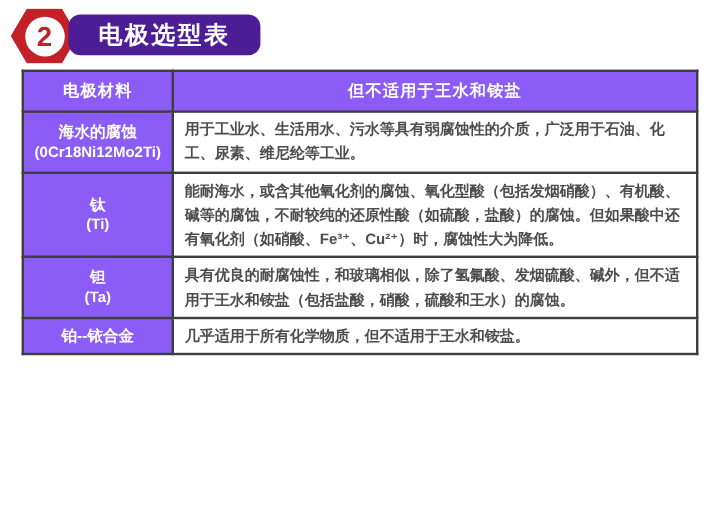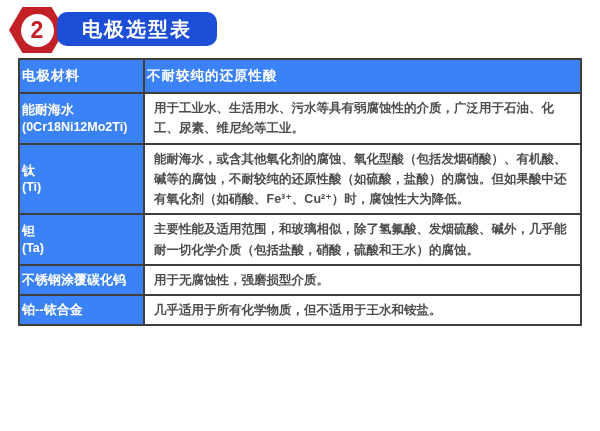--- a/index.html
+++ b/index.html
@@ -20,41 +20,41 @@
   }
   .badge-circle {
     width:33px; height:33px;
     background:#ffffff; border-radius:50%;
     display:flex; align-items:center; justify-content:center;
     color:#c32127; font-weight:bold; font-size:23px; line-height:1;
   }
   .banner {
     position:absolute; left:57px; top:12px;
     width:160px; height:34px;
-    background:#1d4ed8; border-radius:10px;
+    background:#4c1d95; border-radius:10px;
     color:#ffffff; font-size:20px; font-weight:bold;
     display:flex; align-items:center; justify-content:center;
     letter-spacing:2px;
   }
   
   table.spec {
     position:absolute; left:18px; top:58px;
     width:564px;
     border-collapse:collapse; table-layout:fixed;
   }
   table.spec col.c-mat { width:125px; }
   table.spec td, table.spec th {
     border:2px solid #3e3e3e;
     vertical-align:middle;
   }
   th.head, td.mat {
-    background:#3b82f6;
+    background:#8b5cf6;
     color:#ffffff;
     font-weight:bold;
-    text-align:left;
+    text-align:center;
     font-size:13px;
     line-height:1.35;
     padding:3px 2px;
   }
   th.head { height:26px; font-size:13.5px; letter-spacing:1px; }
   td.desc {
     background:#ffffff;
     color:#4d4d4d;
     font-size:12.5px;
     font-weight:600;
@@ -74,49 +74,42 @@
 <div class="banner">电极选型表</div>
 
 <table class="spec">
   <colgroup>
       <col class="c-mat">
       <col>
     </colgroup>
   <tbody>
       <tr>
     <th class="head">电极材料</th>
-    <th class="head">不耐较纯的还原性酸</th>
+    <th class="head">但不适用于王水和铵盐</th>
   </tr>
   <tr>
     <td class="mat">
-      <div>能耐海水</div>
+      <div>海水的腐蚀</div>
       <div class="mat-sub">(0Cr18Ni12Mo2Ti)</div>
     </td>
     <td class="desc">用于工业水、生活用水、污水等具有弱腐蚀性的介质，广泛用于石油、化工、尿素、维尼纶等工业。</td>
   </tr>
   <tr>
     <td class="mat">
       <div>钛</div>
       <div class="mat-sub">(Ti)</div>
     </td>
     <td class="desc">能耐海水，或含其他氧化剂的腐蚀、氧化型酸（包括发烟硝酸）、有机酸、碱等的腐蚀，不耐较纯的还原性酸（如硫酸，盐酸）的腐蚀。但如果酸中还有氧化剂（如硝酸、Fe³⁺、Cu²⁺）时，腐蚀性大为降低。</td>
   </tr>
   <tr>
     <td class="mat">
       <div>钽</div>
       <div class="mat-sub">(Ta)</div>
     </td>
-    <td class="desc">主要性能及适用范围，和玻璃相似，除了氢氟酸、发烟硫酸、碱外，几乎能耐一切化学介质（包括盐酸，硝酸，硫酸和王水）的腐蚀。</td>
-  </tr>
-  <tr>
-    <td class="mat">
-      <div>不锈钢涂覆碳化钨</div>
-
-    </td>
-    <td class="desc">用于无腐蚀性，强磨损型介质。</td>
+    <td class="desc">具有优良的耐腐蚀性，和玻璃相似，除了氢氟酸、发烟硫酸、碱外，但不适用于王水和铵盐（包括盐酸，硝酸，硫酸和王水）的腐蚀。</td>
   </tr>
   <tr>
     <td class="mat">
       <div>铂--铱合金</div>
 
     </td>
     <td class="desc">几乎适用于所有化学物质，但不适用于王水和铵盐。</td>
   </tr>
 </tbody>
   </table>

